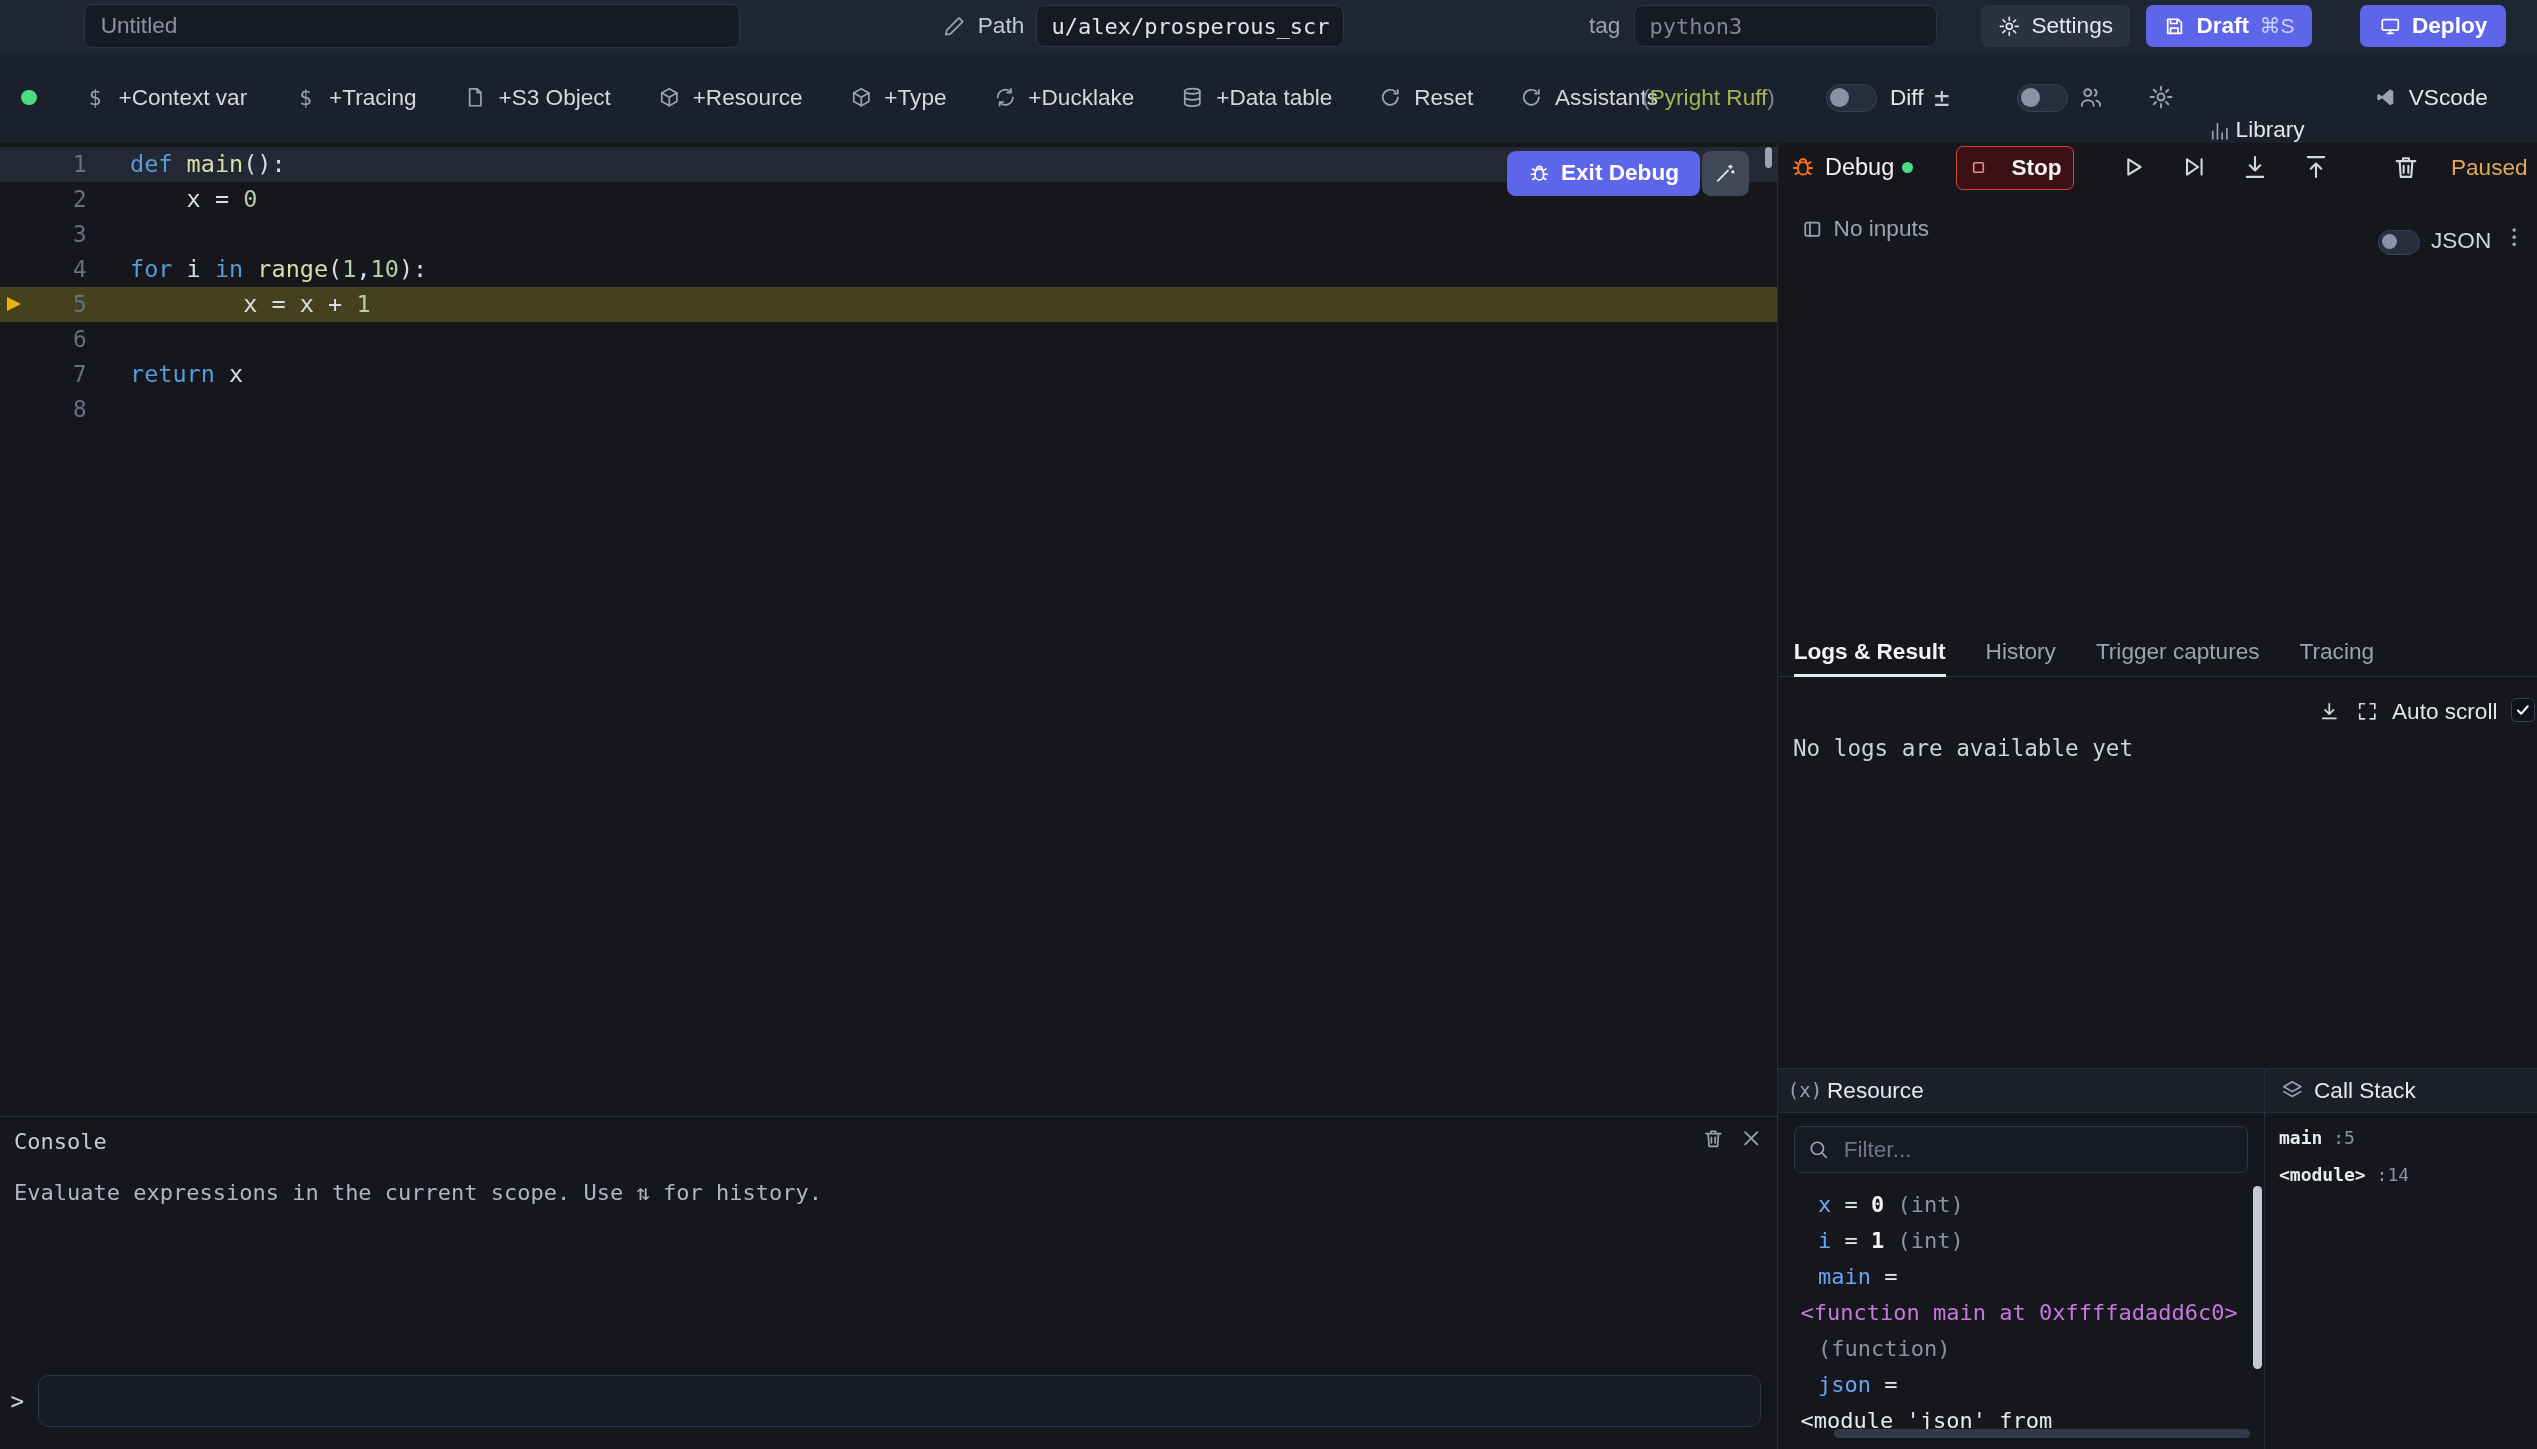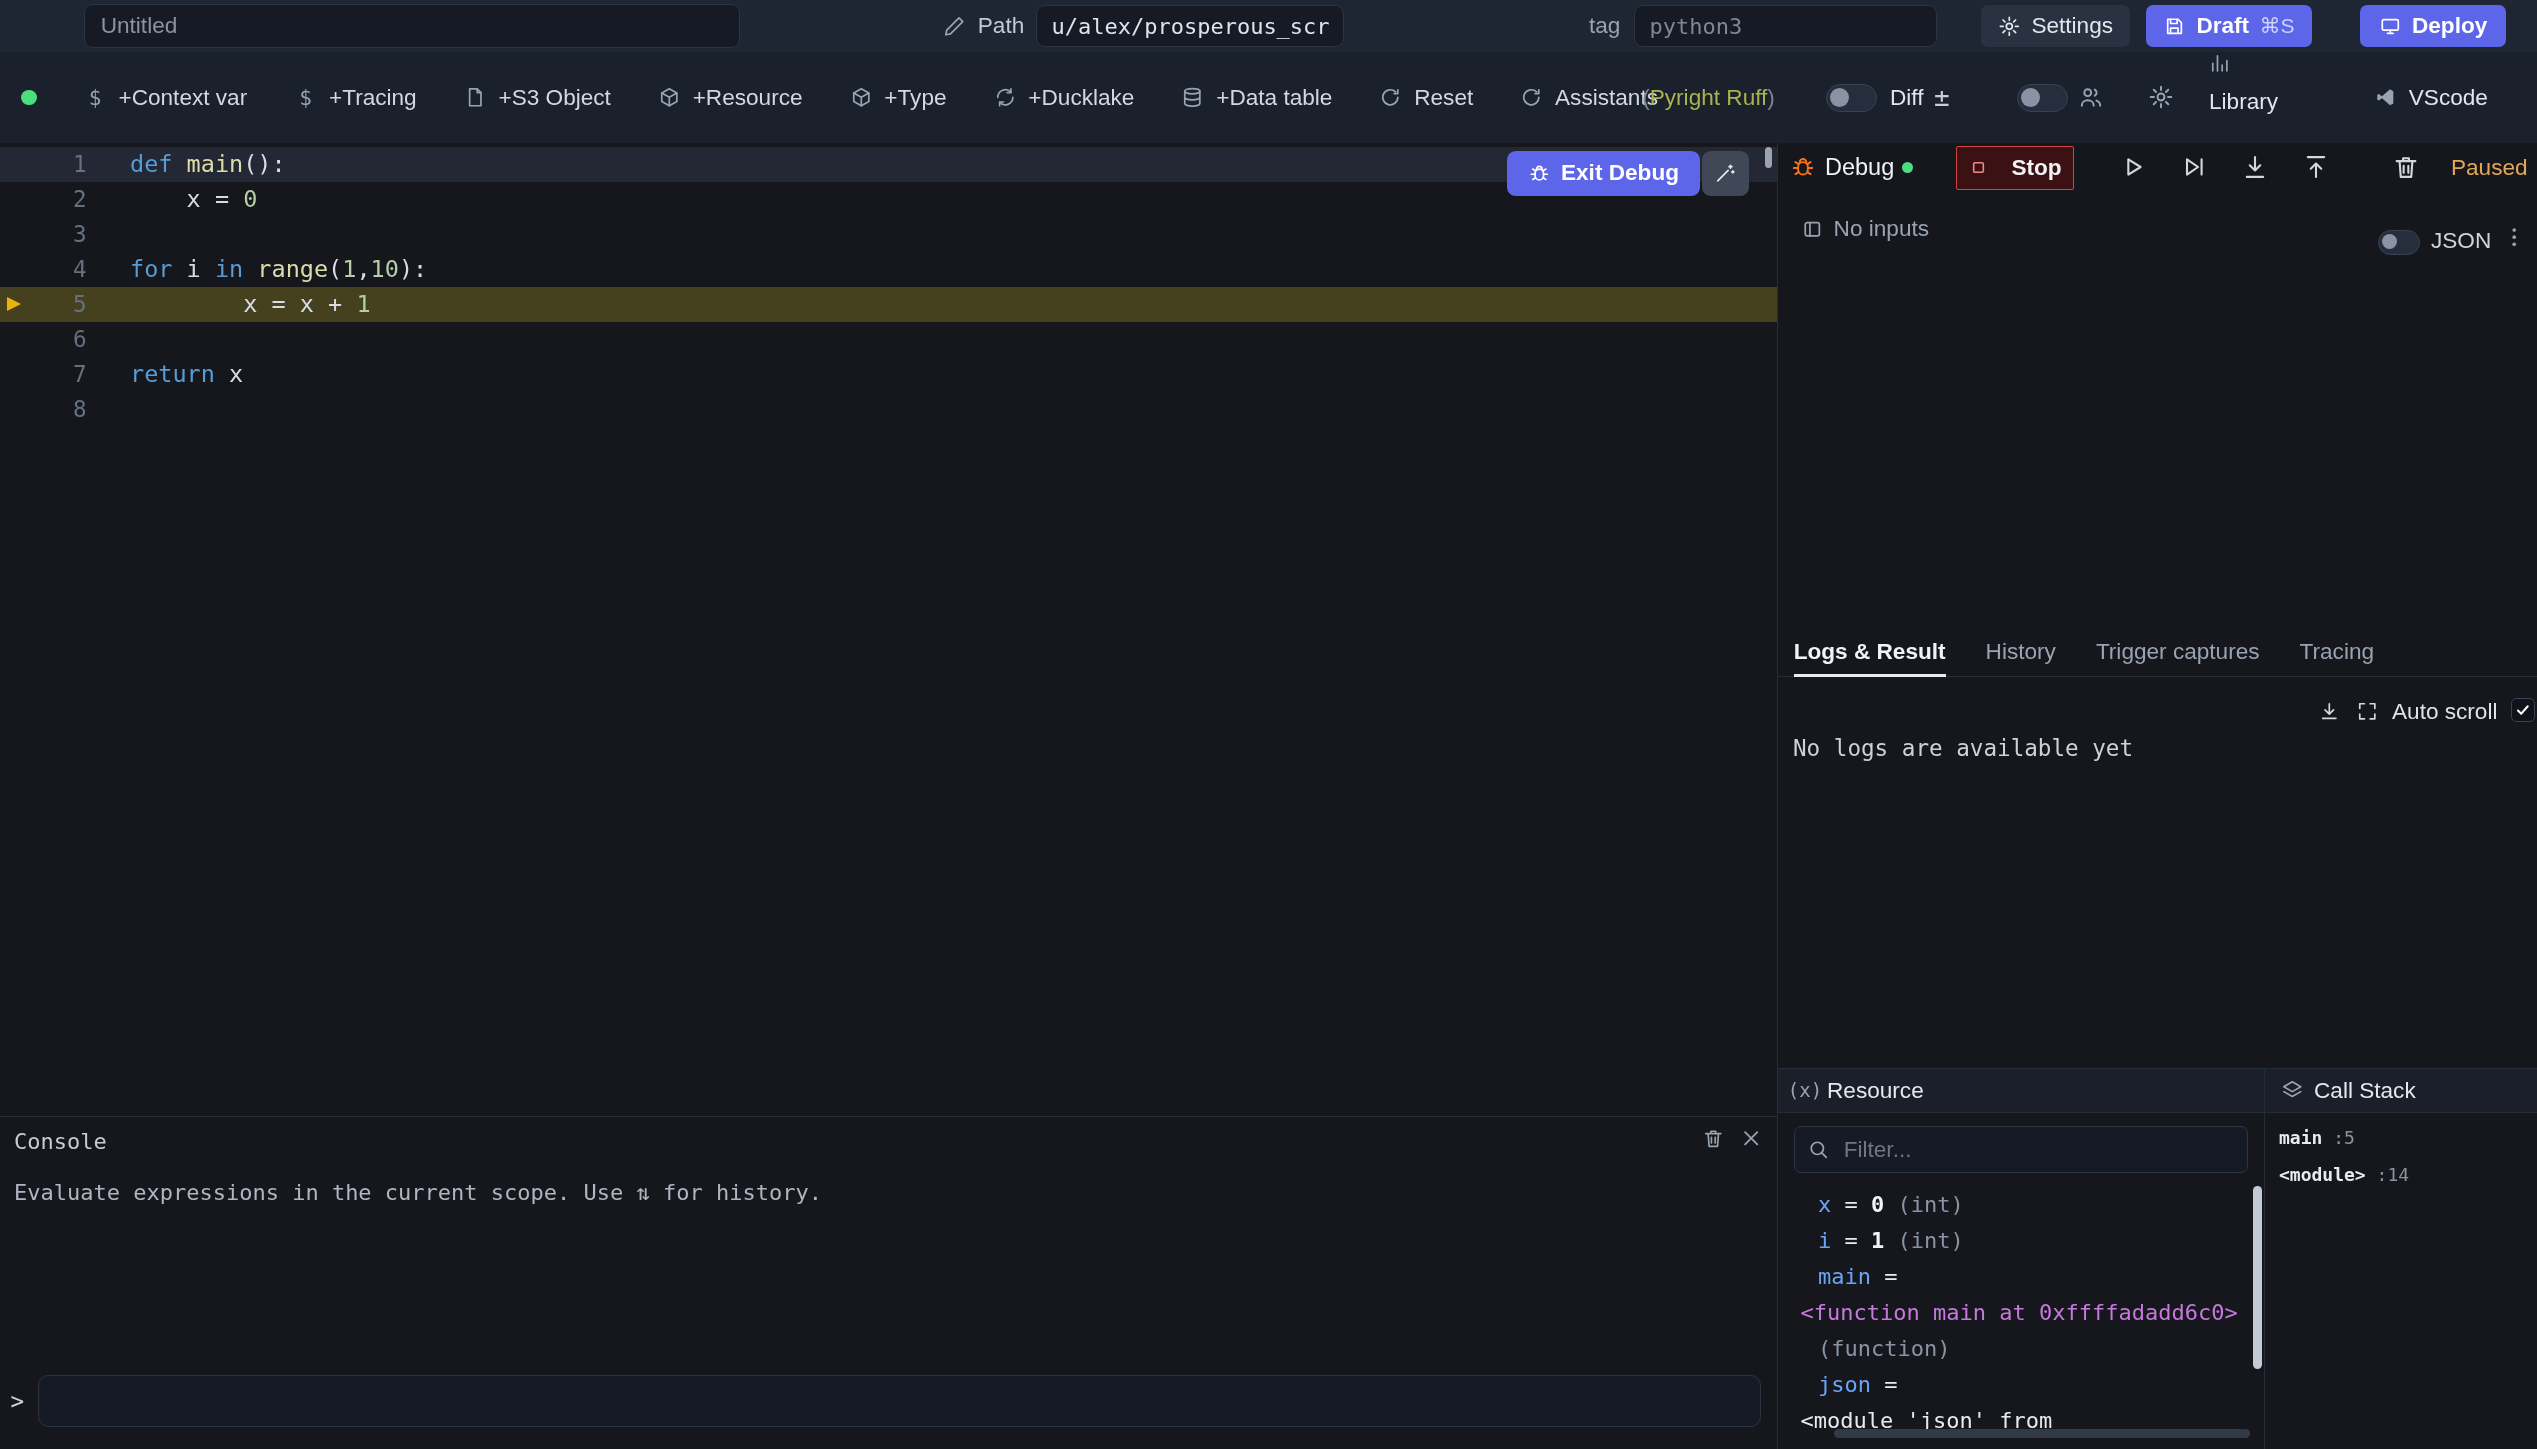--- a/index.html
+++ b/index.html
@@ -53,21 +53,21 @@
   .tgl-lg{width:49px;height:26px;}
   .tgl-lg .knob{width:19px;height:19px;}
   .tgl-sm{width:40px;height:22.6px;}
   .tgl-sm .knob{width:15.7px;height:15.7px;}
   .tb-toggle1{position:absolute;left:1826px;top:32px;}
   .tb-diff{position:absolute;left:1890px;top:0;height:91px;line-height:91px;color:#e2e6ec;}
   .tb-pm{position:absolute;left:1934px;top:0;height:91px;line-height:91px;color:#c7ccd6;font-size:26px;}
   .tb-toggle2{position:absolute;left:2017px;top:32px;}
   .tb-people{position:absolute;left:2078px;top:32px;width:26px;height:26px;}
   .tb-gear{position:absolute;left:2148px;top:32px;width:26px;height:26px;}
-  .tb-library{position:absolute;left:2209px;top:0;height:91px;display:flex;align-items:flex-start;gap:14px;color:#e2e6ec;flex-direction:column;}
+  .tb-library{position:absolute;left:2209px;top:0;height:91px;display:flex;align-items:flex-end;gap:4px;color:#e2e6ec;}
   .tb-vscode{position:absolute;left:2374px;top:0;height:91px;display:flex;align-items:center;gap:12.2px;color:#e2e6ec;}
 
   
   .code-area{position:absolute;left:0;top:143px;width:1777px;height:974px;padding-top:3.5px;box-sizing:border-box;}
   .code-row{position:relative;display:flex;height:35px;line-height:35px;
     font-family:"DejaVu Sans Mono",monospace;font-size:23.5px;}
   .code-row.cursor{background:var(--cursorline);}
   .code-row.exec{background:var(--exec);}
   .gut{width:97px;text-align:right;padding-right:10.4px;box-sizing:border-box;color:#667080;font-size:22.6px;flex:0 0 auto;}
   .ctext{padding-left:33px;white-space:pre;}
@@ -82,21 +82,21 @@
   .exit-debug-btn .ico{color:#fff;}
   .wand-btn{position:absolute;left:1702px;top:7.8px;width:47px;height:45px;background:#404757;border-radius:8.7px;
     display:flex;align-items:center;justify-content:center;color:#e7eaf0;}
   .ed-scrollthumb{position:absolute;left:1765px;top:3.5px;width:7px;height:21px;border-radius:3.5px;background:#9aa3b2;}
 
   
   .rightpanel{position:absolute;left:1777px;top:143px;width:761px;height:1307px;border-left:0.9px solid var(--div);box-sizing:border-box;}
   .dbg-bug{position:absolute;left:12.2px;top:11.3px;width:26px;height:26px;color:#f97316;}
   .dbg-title{position:absolute;left:47px;top:0;height:49px;line-height:49px;font-size:23.5px;font-weight:500;color:#f0f2f6;}
   .dbg-dot{position:absolute;left:124px;top:19px;width:11.3px;height:11.3px;border-radius:50%;background:var(--green);}
-  .stop-btn{position:absolute;left:178px;top:2.6px;width:118px;height:44px;border:0.9px solid #d14343;border-radius:2px;
+  .stop-btn{position:absolute;left:178px;top:2.6px;width:118px;height:44px;border:0.9px solid #d14343;border-radius:7px;
     background:#3b1113;display:flex;align-items:center;justify-content:center;gap:22px;color:#f3f4f6;font-weight:600;}
   .stop-btn .ico{color:#f08a8a;width:21px;height:21px;}
   .ctl{position:absolute;top:9.6px;width:28px;height:28px;color:#d3d8e0;}
   .ctl-play{left:341px;}
   .ctl-step{left:402px;}
   .ctl-into{left:463px;}
   .ctl-out{left:524px;}
   .ctl-trash{left:614px;}
   .dbg-status{position:absolute;right:10.4px;top:0;height:49px;line-height:49px;color:var(--amber);}
   .no-inputs{position:absolute;left:22.6px;top:73px;display:flex;align-items:center;gap:10.4px;color:var(--txt2);}

